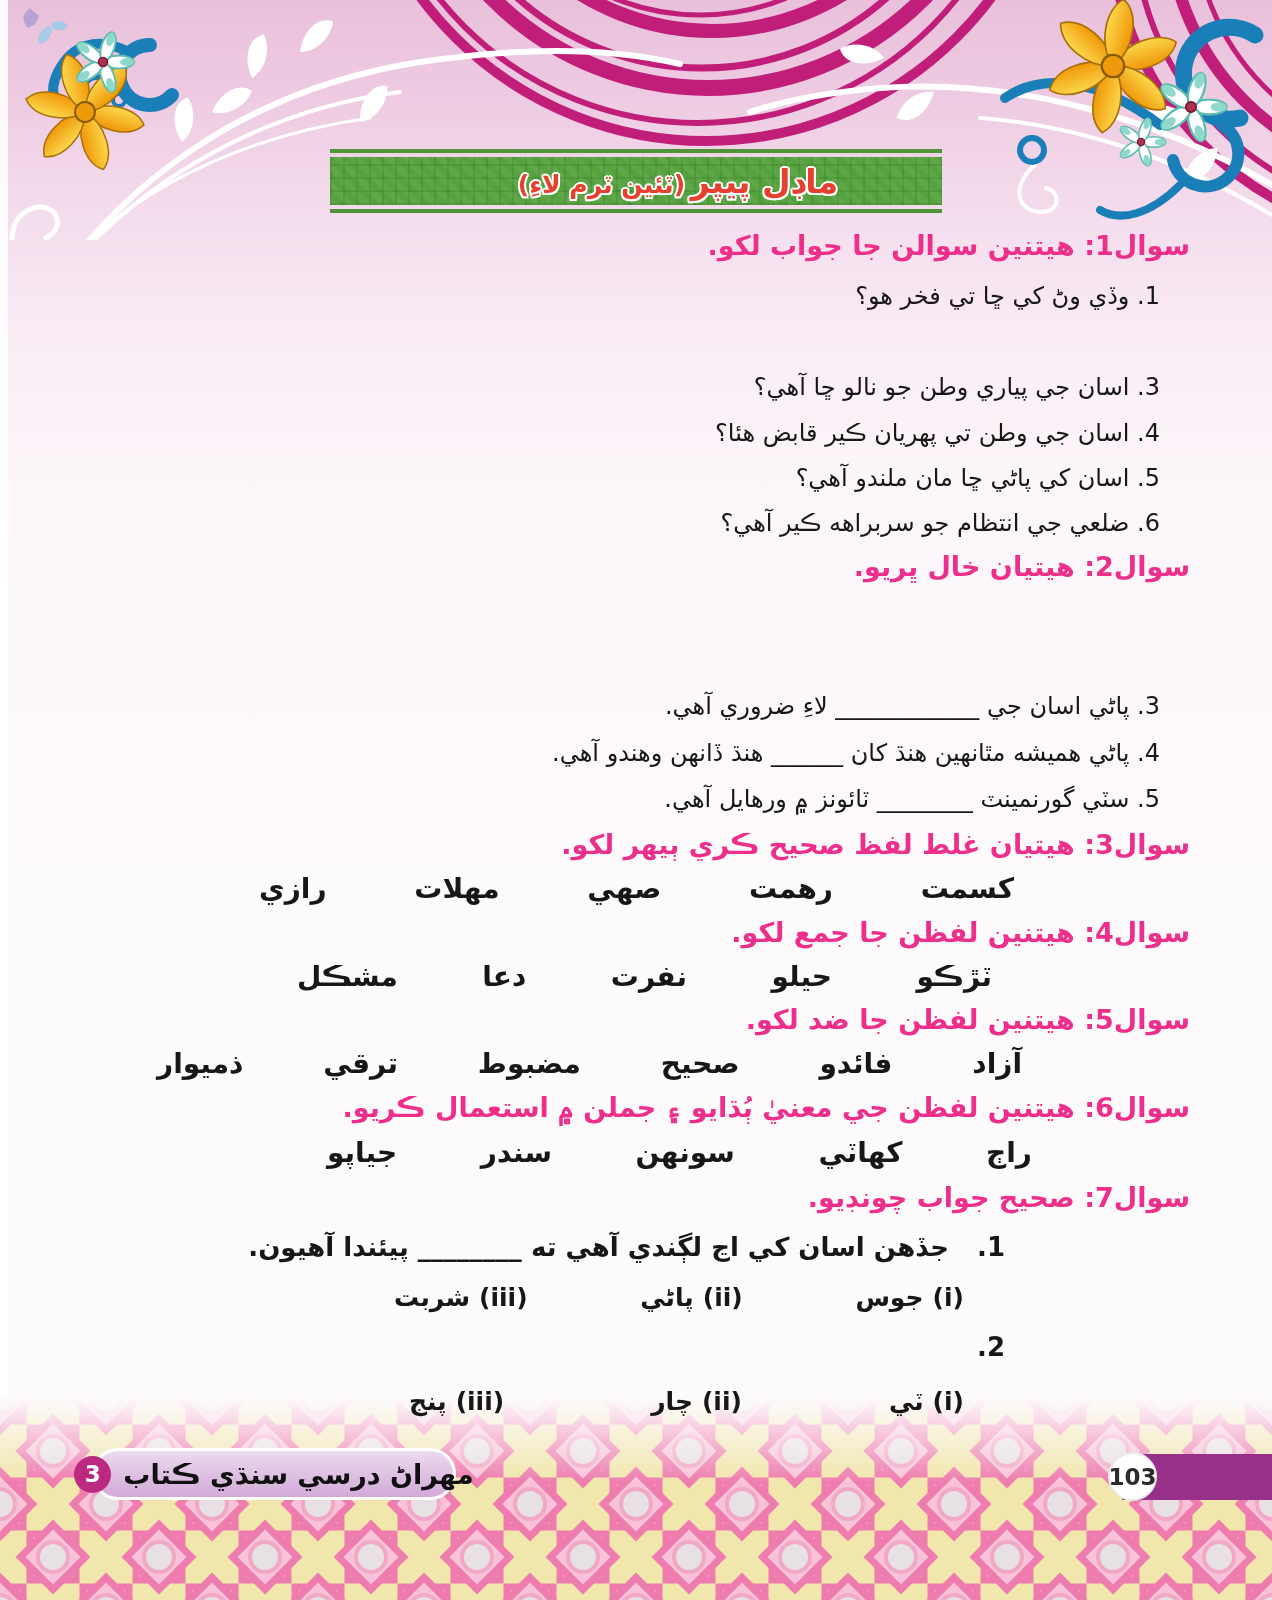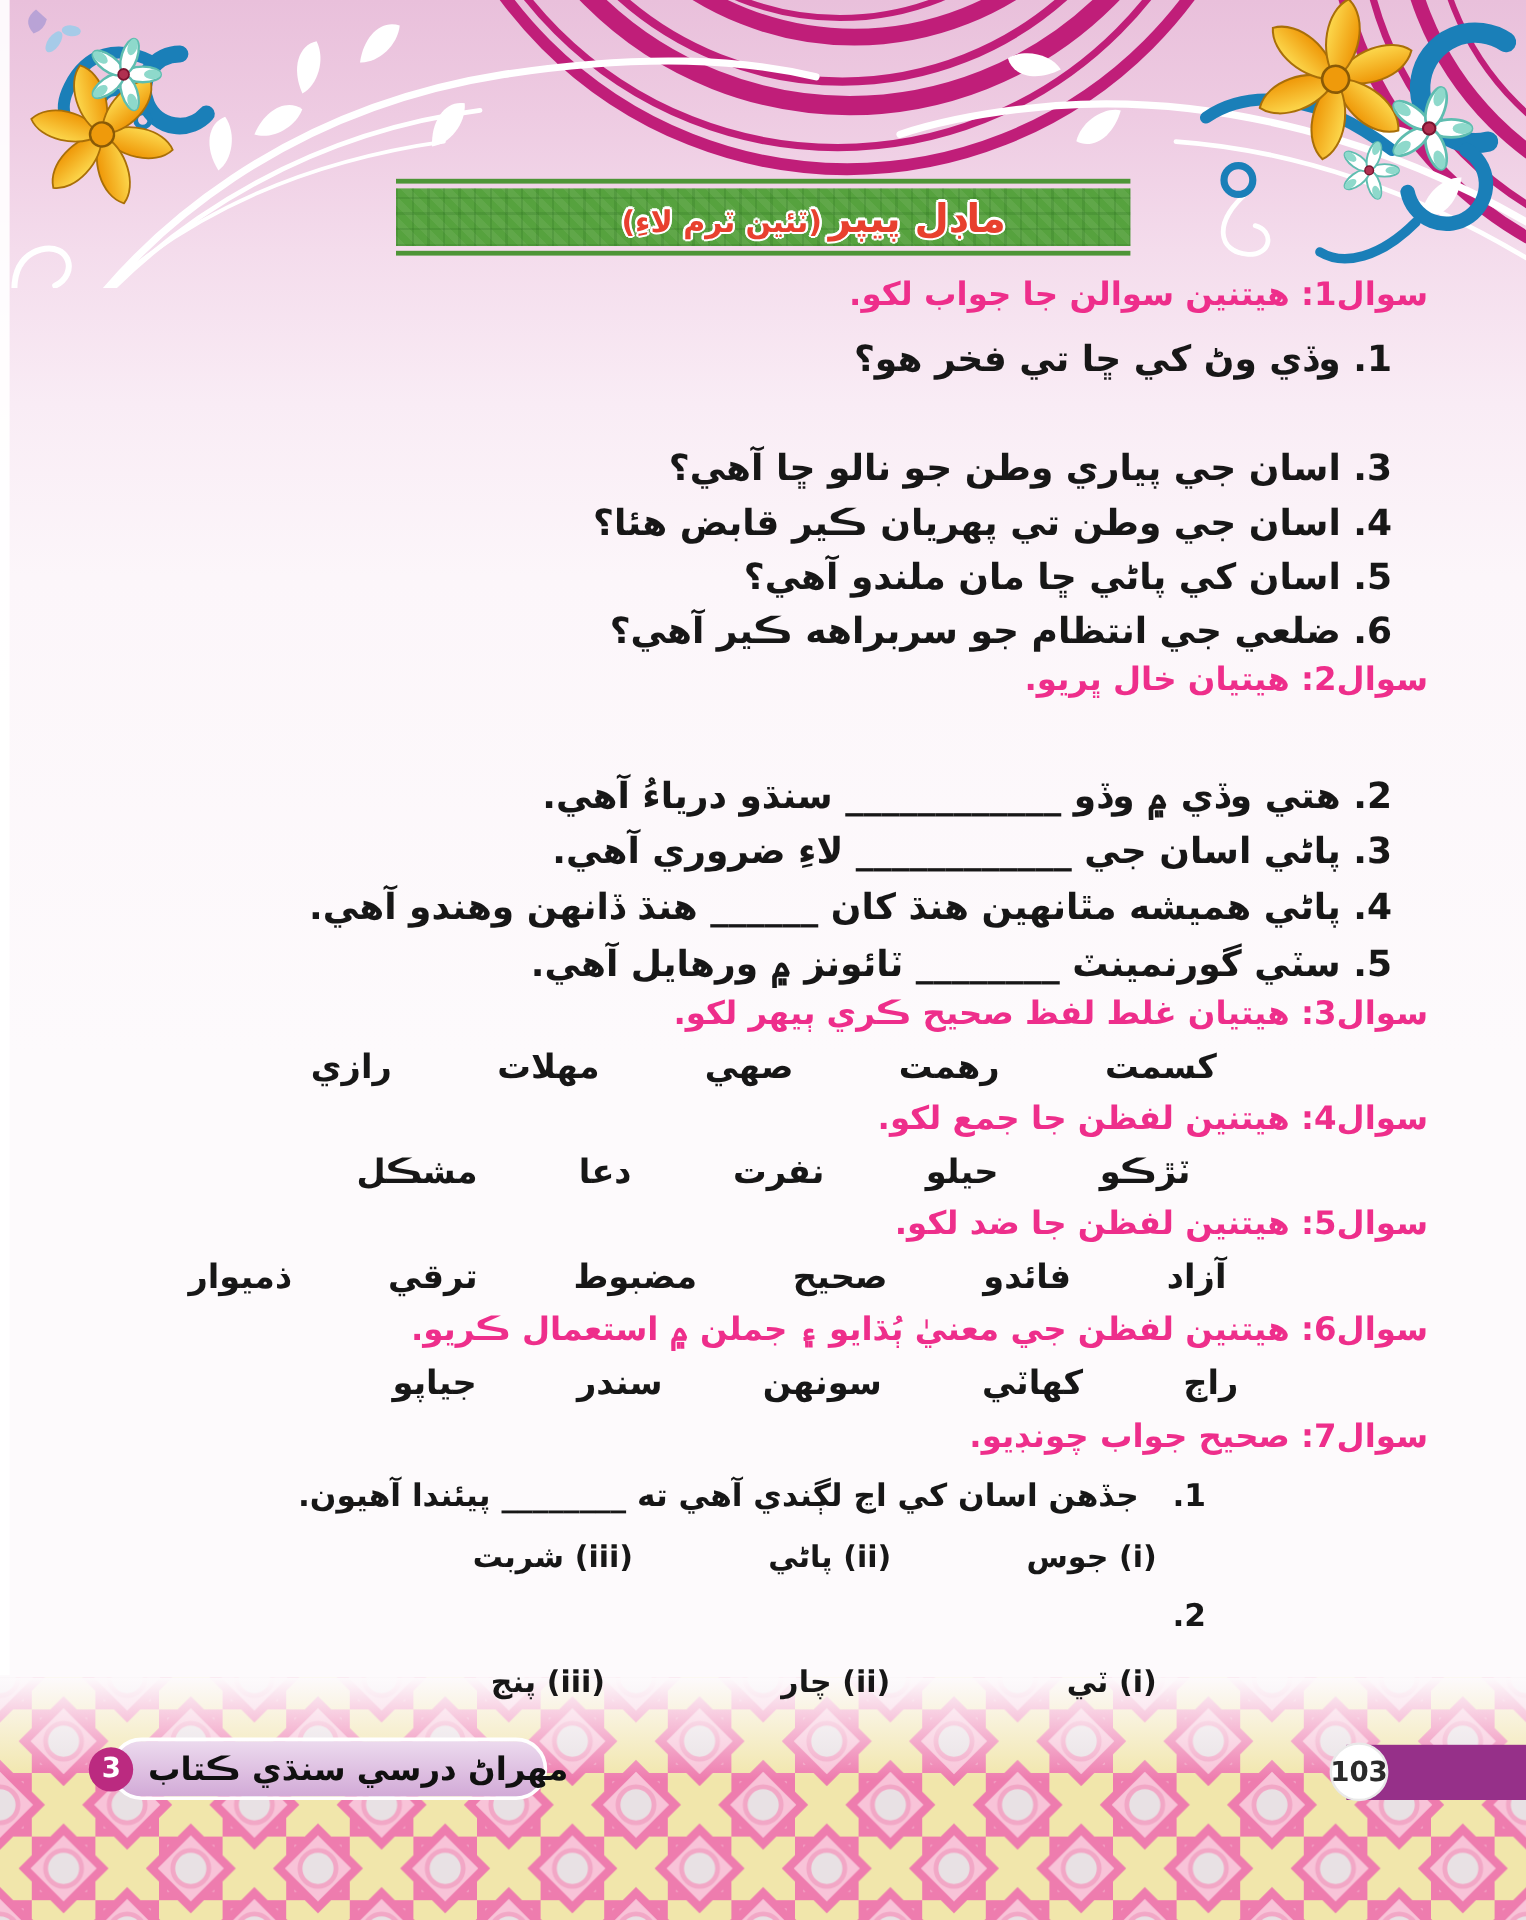--- a/index.html
+++ b/index.html
@@ -20,21 +20,21 @@
       repeating-linear-gradient(90deg,rgba(25,90,20,.16) 0 2px,transparent 2px 13px),
       repeating-linear-gradient(45deg,rgba(255,255,255,.06) 0 6px,transparent 6px 12px),
       #56a23e;}
   .banner-title{direction:rtl;white-space:nowrap;font-weight:bold;color:#e8402e;position:relative;right:-42px;
     text-shadow:-2px 0 0 #fff,2px 0 0 #fff,0 -2px 0 #fff,0 2px 0 #fff,-1.5px -1.5px 0 #fff,1.5px -1.5px 0 #fff,-1.5px 1.5px 0 #fff,1.5px 1.5px 0 #fff;}
   .banner-title .big{font-size:33px;}
   .banner-title .small{font-size:25px;}
 
   
   .heading{position:absolute;white-space:nowrap;direction:rtl;font-weight:bold;color:#ee2e8b;font-size:27px;z-index:3;}
-  .line{position:absolute;white-space:nowrap;direction:rtl;font-weight:bold;color:#171717;font-size:30px;z-index:3;text-align:center;}
+  .line{position:absolute;white-space:nowrap;direction:rtl;font-weight:normal;color:#171717;font-size:24px;z-index:3;text-align:center;}
   .words-row{position:absolute;display:flex;justify-content:space-between;direction:rtl;
              font-weight:bold;font-size:28px;color:#171717;z-index:3;}
   .mcq-row{position:absolute;display:flex;gap:28px;direction:rtl;white-space:nowrap;
            font-weight:bold;font-size:26px;color:#171717;z-index:3;}
   .opts-row{position:absolute;display:flex;justify-content:space-between;direction:rtl;
             font-weight:bold;font-size:25px;color:#171717;z-index:3;}
   .opt{display:inline-flex;gap:9px;direction:rtl;align-items:baseline;}
   .opt-num{direction:ltr;}
 
   
@@ -171,21 +171,20 @@
   </div>
 
   <div class="heading" style="top:230px;right:82px">سوال1: هيتنين سوالن جا جواب لکو.</div>
   <div class="line" style="top:282px;right:112px">1. وڏي وڻ کي ڇا تي فخر هو؟</div>
   <div class="line" style="top:373px;right:112px">3. اسان جي پياري وطن جو نالو ڇا آهي؟</div>
   <div class="line" style="top:419px;right:112px">4. اسان جي وطن تي پهريان ڪير قابض هئا؟</div>
   <div class="line" style="top:464px;right:112px">5. اسان کي پاڻي ڇا مان ملندو آهي؟</div>
   <div class="line" style="top:509px;right:112px">6. ضلعي جي انتظام جو سربراهه ڪير آهي؟</div>
 
   <div class="heading" style="top:551px;right:82px">سوال2: هيتيان خال ڀريو.</div>
-  <div class="line" style="top:645px;right:112px">2. هتي وڏي ۾ وڏو ____________ سنڌو درياءُ آهي.</div>
   <div class="line" style="top:692px;right:112px">3. پاڻي اسان جي ____________ لاءِ ضروري آهي.</div>
   <div class="line" style="top:739px;right:112px">4. پاڻي هميشه مٿانهين هنڌ کان ______ هنڌ ڏانهن وهندو آهي.</div>
   <div class="line" style="top:785px;right:112px">5. سٽي گورنمينٽ ________ ٽائونز ۾ ورهايل آهي.</div>
 
   <div class="heading" style="top:829px;right:82px">سوال3: هيتيان غلط لفظ صحيح ڪري ٻيهر لکو.</div>
   <div class="words-row" style="top:872px;right:258px;width:755px">
     <span>کسمت</span>
     <span>رهمت</span>
     <span>صهي</span>
     <span>مهلات</span>

